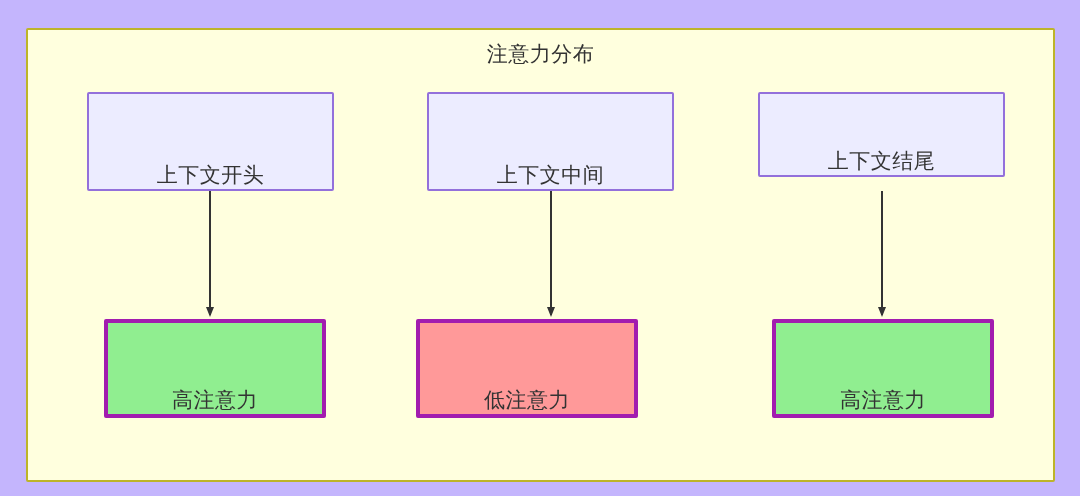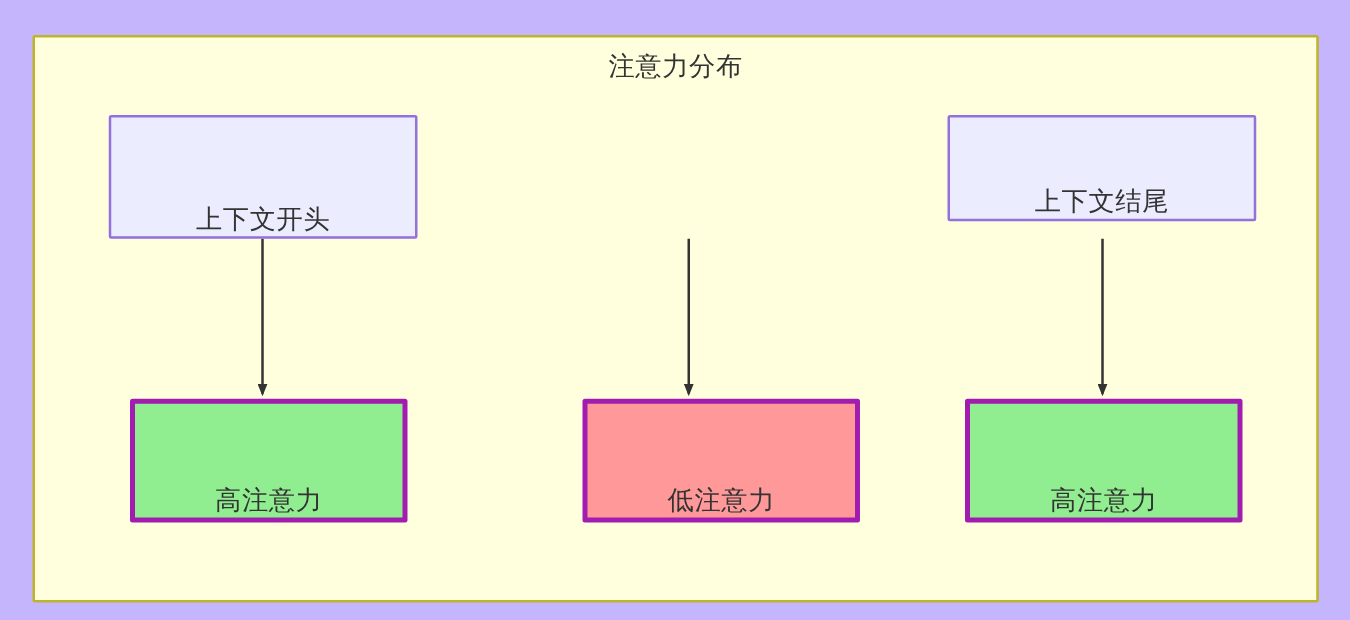--- a/index.html
+++ b/index.html
@@ -105,30 +105,33 @@
     </defs>
     <line x1="210" y1="191" x2="210" y2="315" stroke="#333333" stroke-width="2" marker-end="url(#arrowhead)"></line>
     <line x1="551" y1="191" x2="551" y2="315" stroke="#333333" stroke-width="2" marker-end="url(#arrowhead)"></line>
     <line x1="882" y1="191" x2="882" y2="315" stroke="#333333" stroke-width="2" marker-end="url(#arrowhead)"></line>
   </svg>
 
   <div class="node context" style="left:87px; top:92px; width:247px; height:99px;">
     <span>上下文开头</span>
   </div>
 
+  <div class="node context" style="left:427px; top:92px; width:247px; height:99px;">
+    <span>上下文中间</span>
+  </div>
 
   <div class="node context" style="left:758px; top:92px; width:247px; height:85px;">
     <span>上下文结尾</span>
   </div>
 
   <div class="node attention high" style="left:104px; top:319px; width:222px; height:99px;">
     <span>高注意力</span>
   </div>
 
-  <div class="node attention low" style="left:466px; top:319px; width:222px; height:99px;">
+  <div class="node attention low" style="left:416px; top:319px; width:222px; height:99px;">
     <span>低注意力</span>
   </div>
 
   <div class="node attention high" style="left:772px; top:319px; width:222px; height:99px;">
     <span>高注意力</span>
   </div>
 
 </div>
 
 </body></html>

